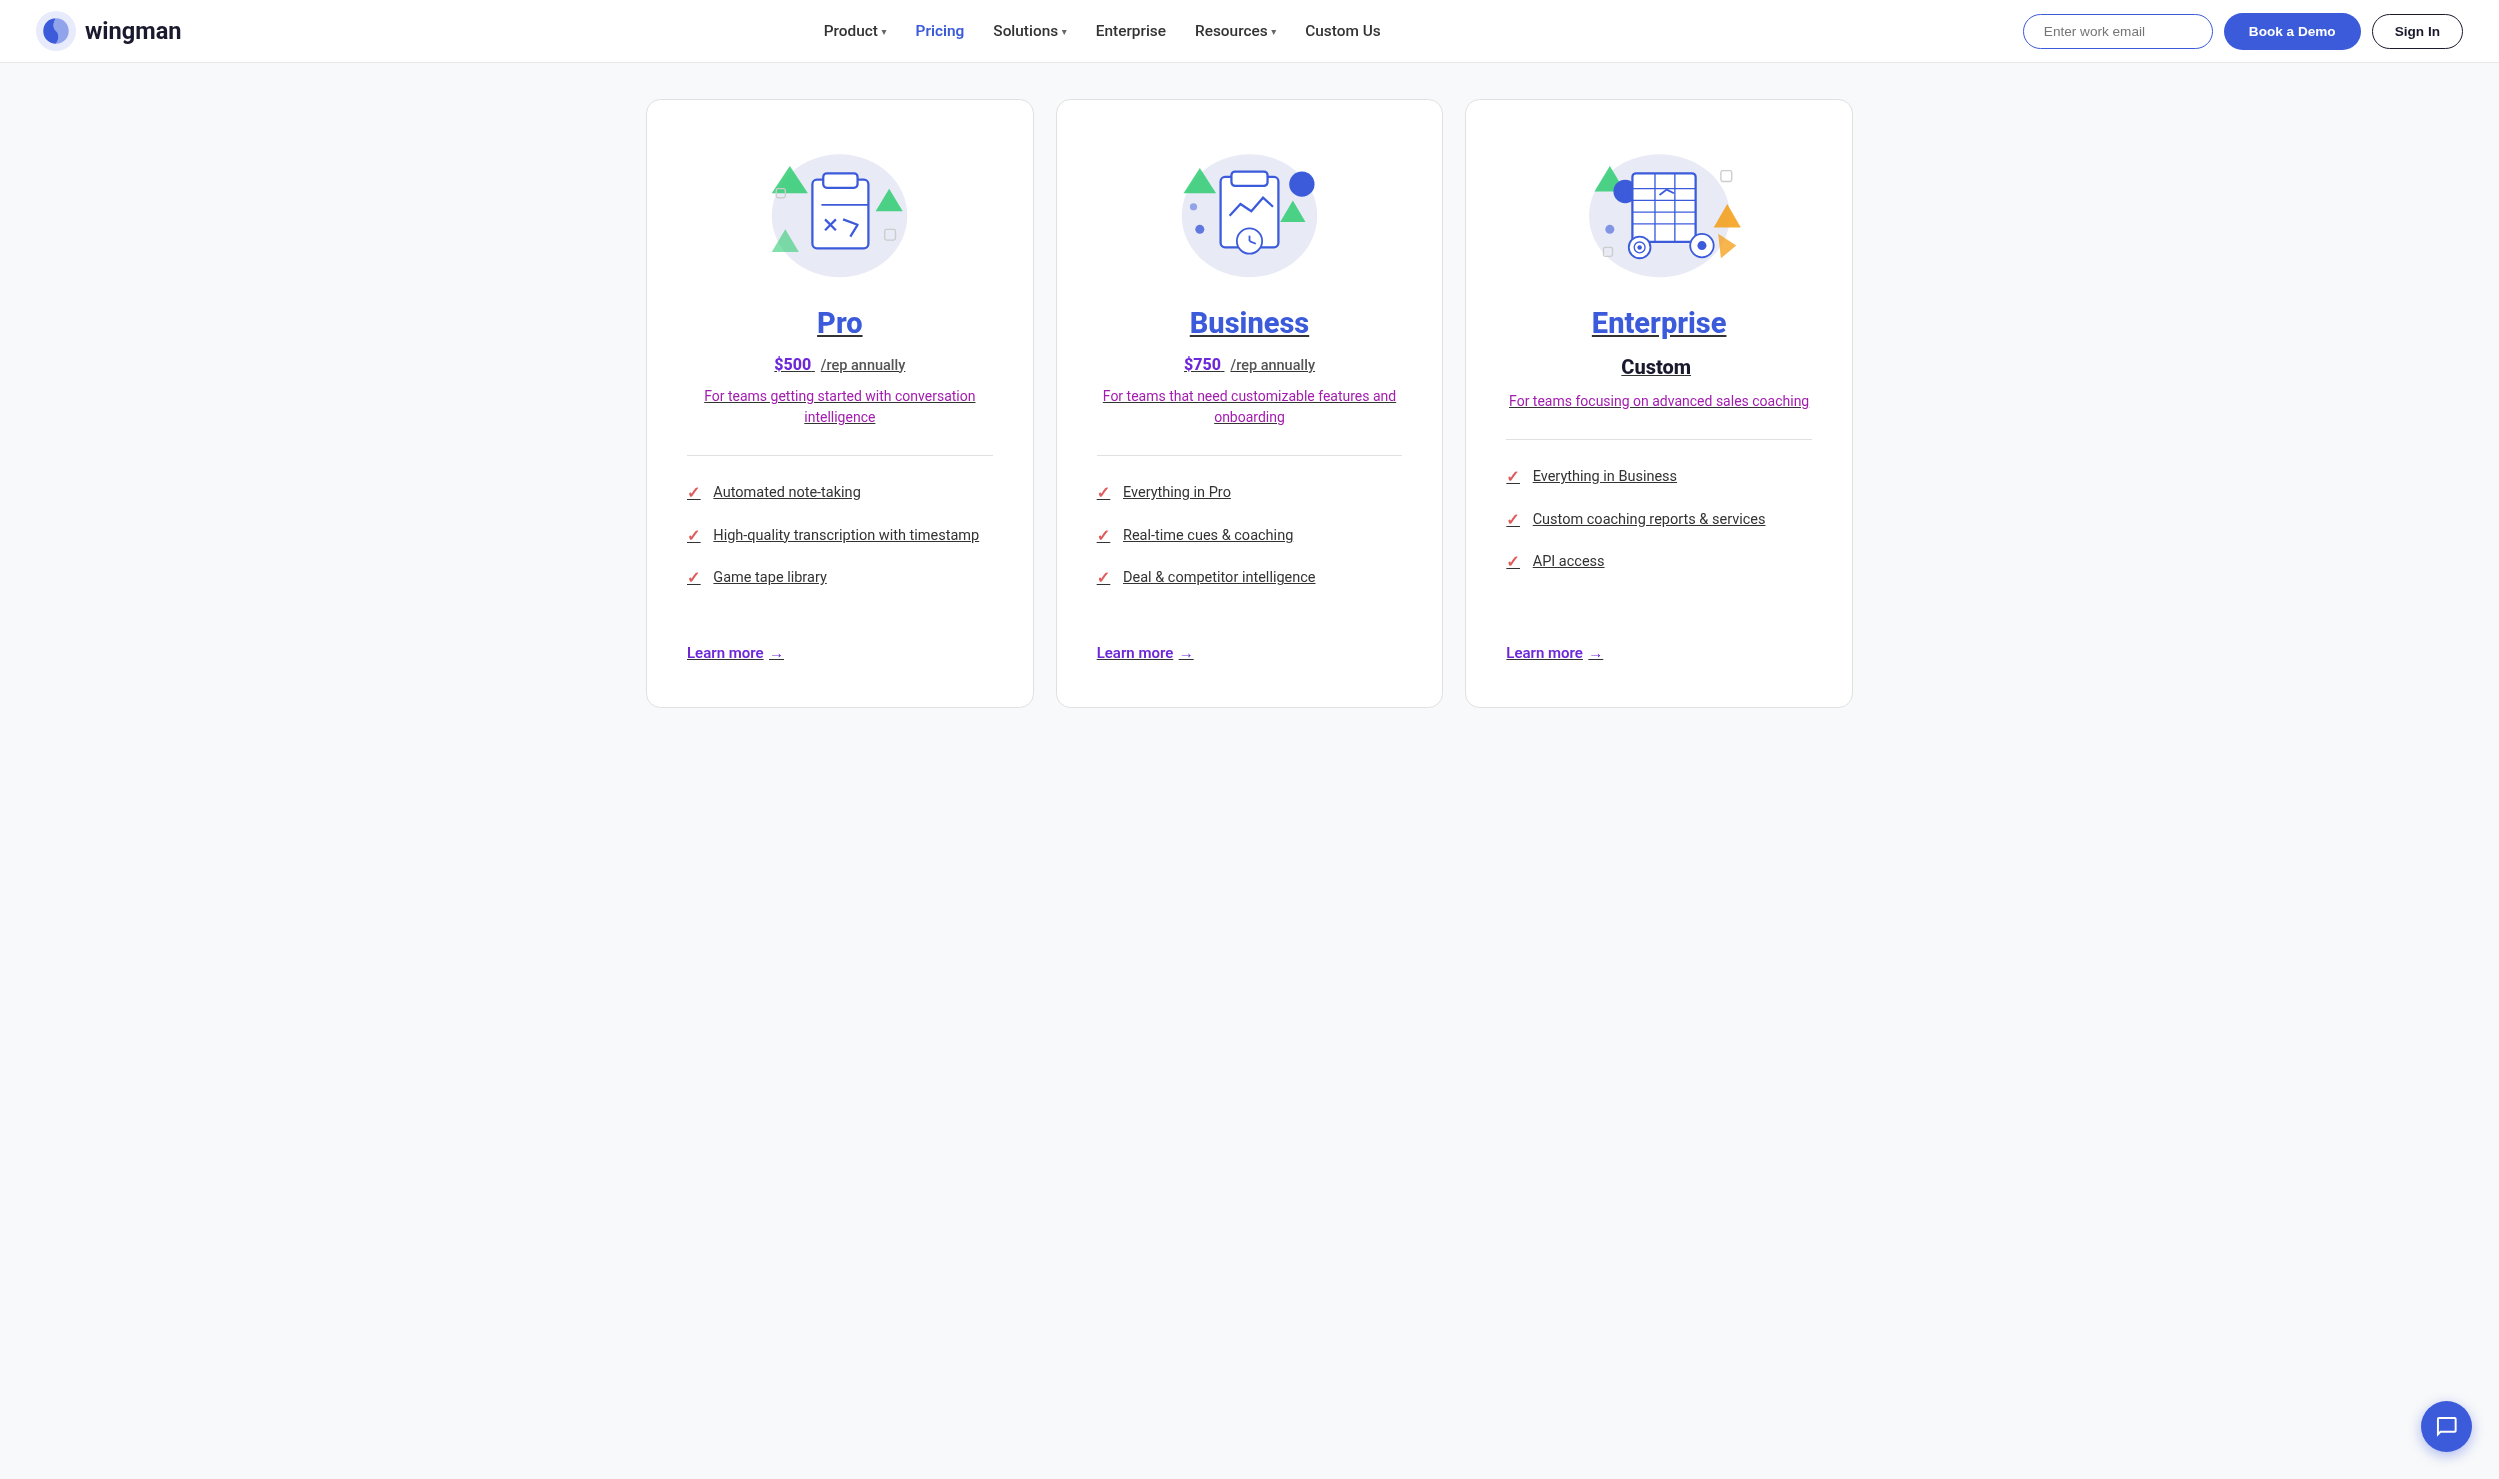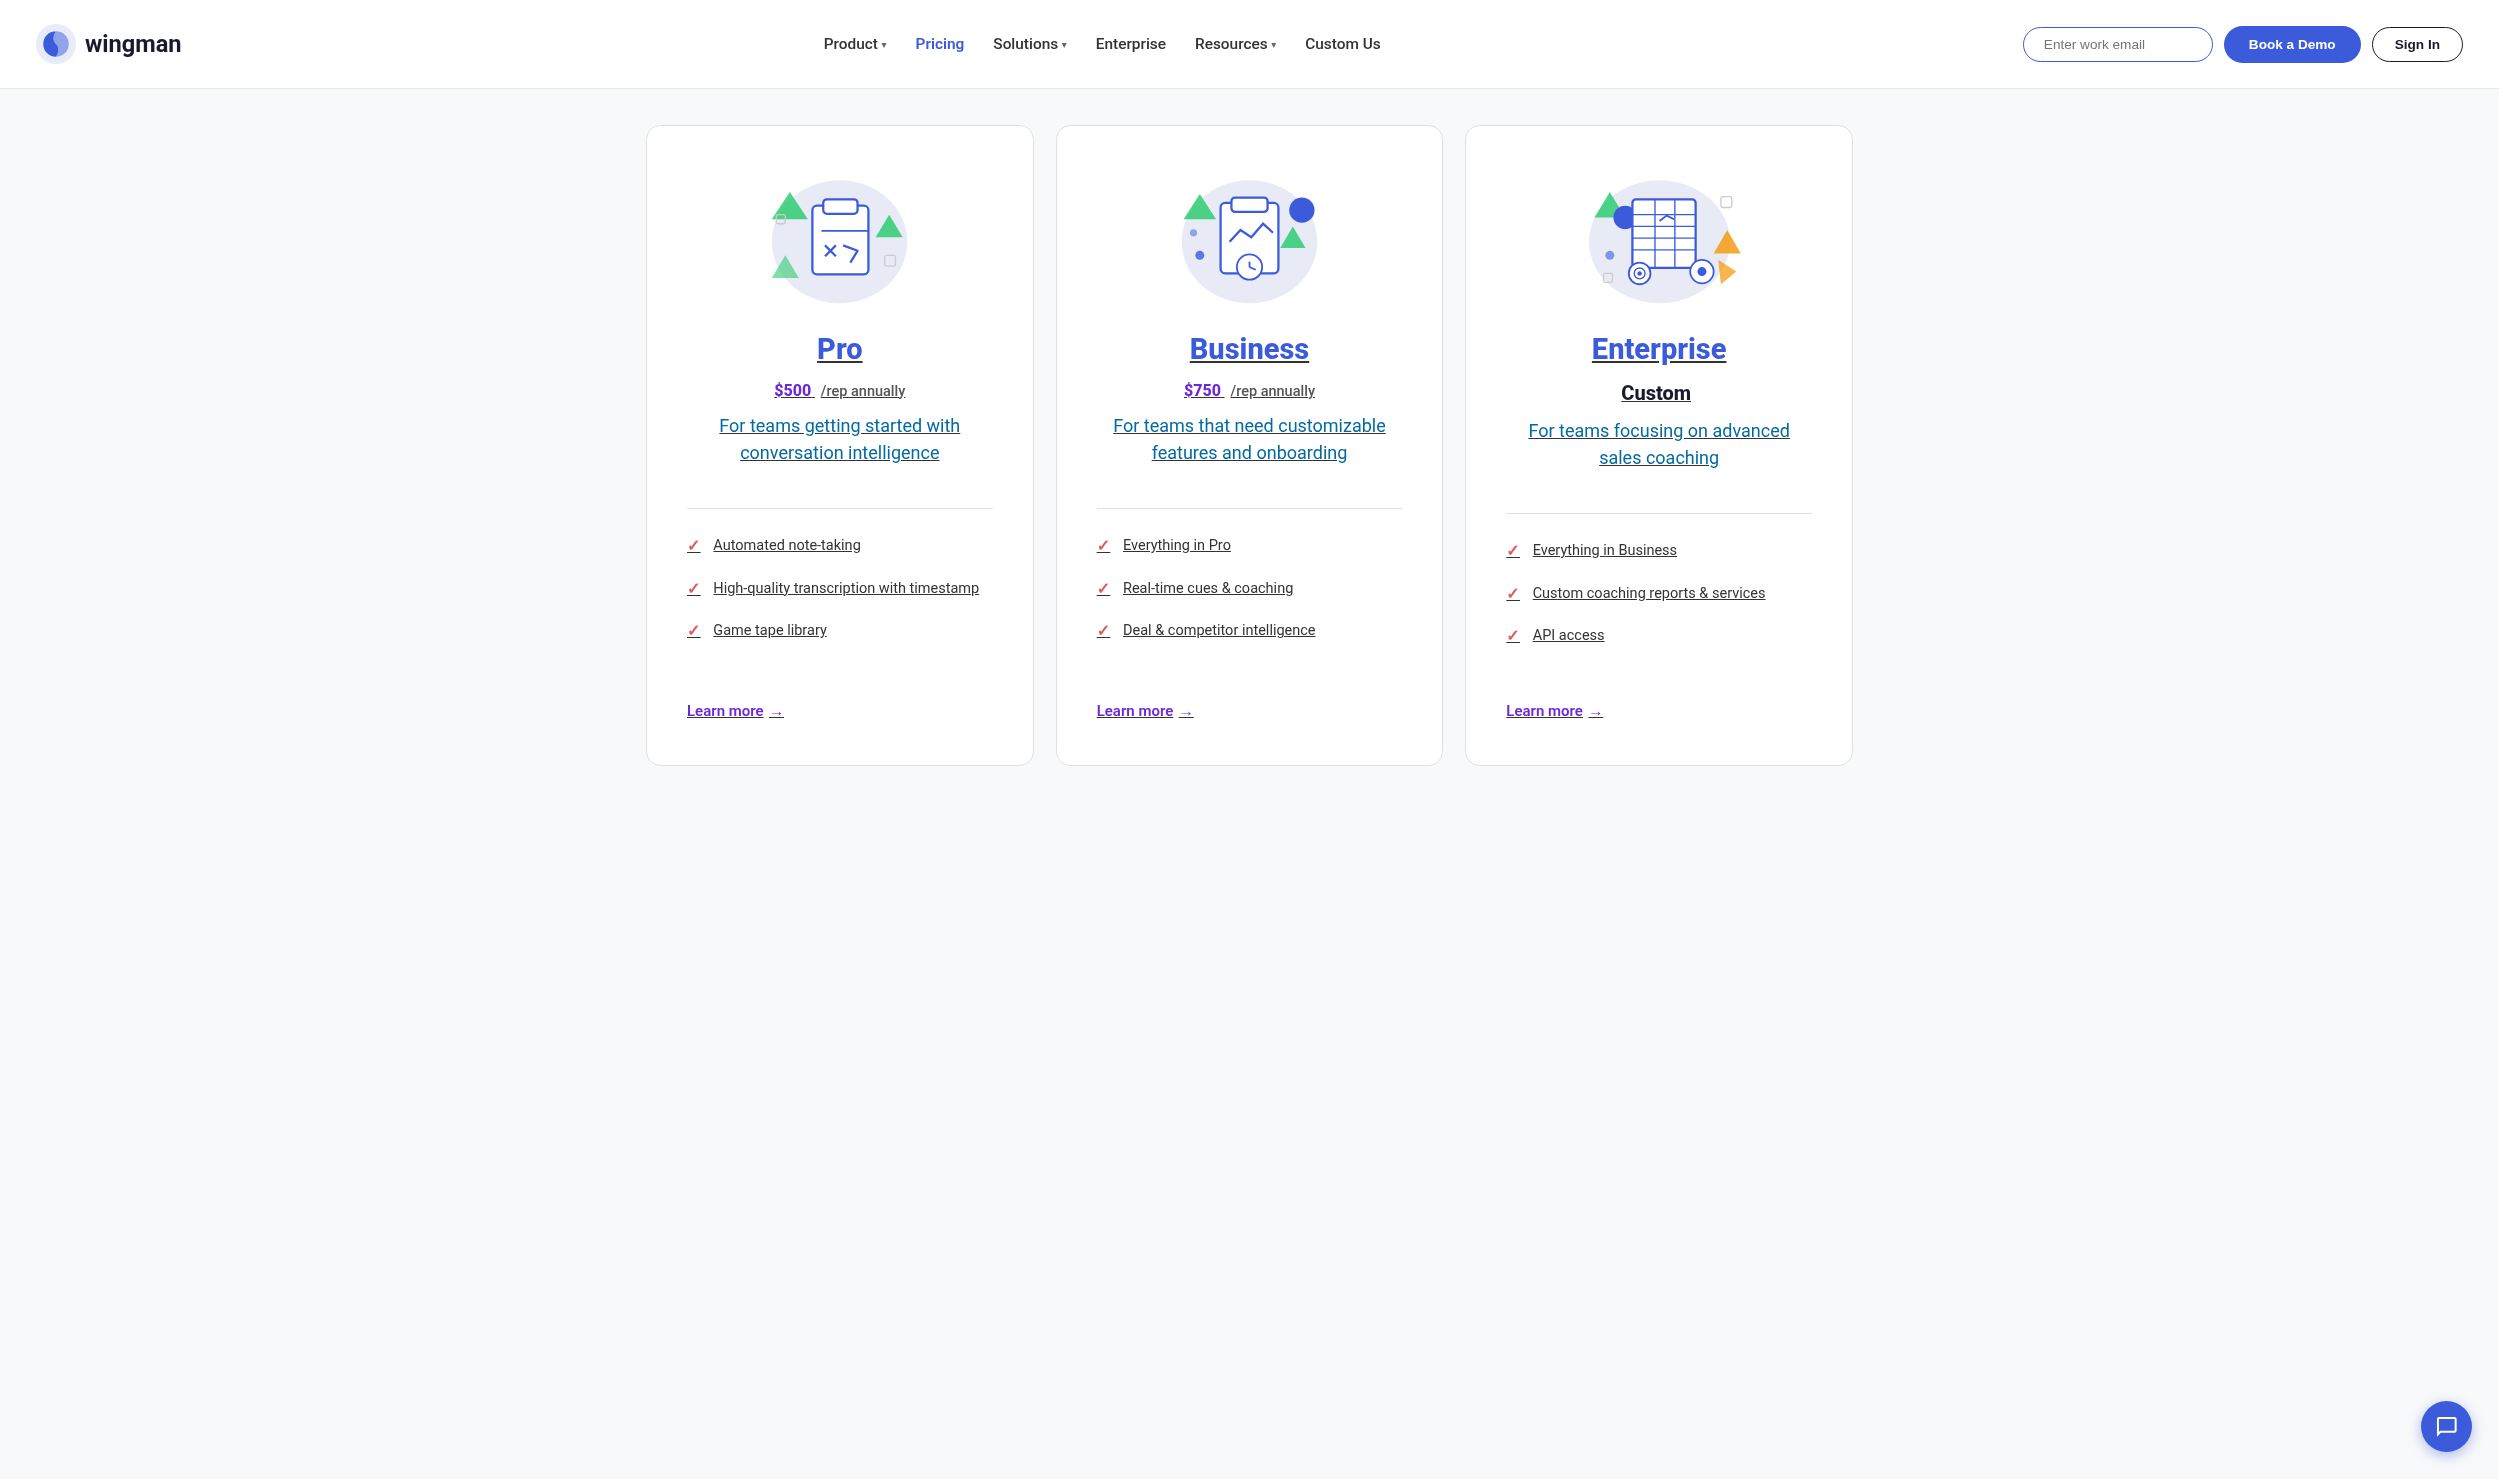--- a/index.html
+++ b/index.html
@@ -5,21 +5,21 @@
     * { box-sizing: border-box; margin: 0; padding: 0; }
     body { font-family: -apple-system, BlinkMacSystemFont, 'Segoe UI', Roboto, sans-serif; background: #f8f9fa; color: #333; }
 
     
     .navbar {
       display: flex;
       align-items: center;
       justify-content: space-between;
       background: #fff;
       padding: 12px 36px;
-      height: 89px;
+      height: 63px;
       border-bottom: 0.9px solid #e8e8e8;
       position: sticky;
       top: 0;
       z-index: 100;
     }
     .nav-logo {
       display: flex;
       align-items: center;
       gap: 9px;
       text-decoration: none;
@@ -147,24 +147,24 @@
       margin-left: 6px;
     }
     .plan-price.custom-price .amount {
       font-size: 20px;
       font-weight: 800;
       color: #1a1a2e;
     }
 
     .plan-description {
       text-align: center;
-      font-size: 18px;
-      color: #0369a1;
+      font-size: 14px;
+      color: #a21caf;
       line-height: 1.5;
-      margin-bottom: 42px;
+      margin-bottom: 27px;
     }
 
     .divider {
       border: none;
       border-top: 0.9px solid #e0e0e0;
       margin-bottom: 27px;
     }
 
     .features-list {
       list-style: none;

